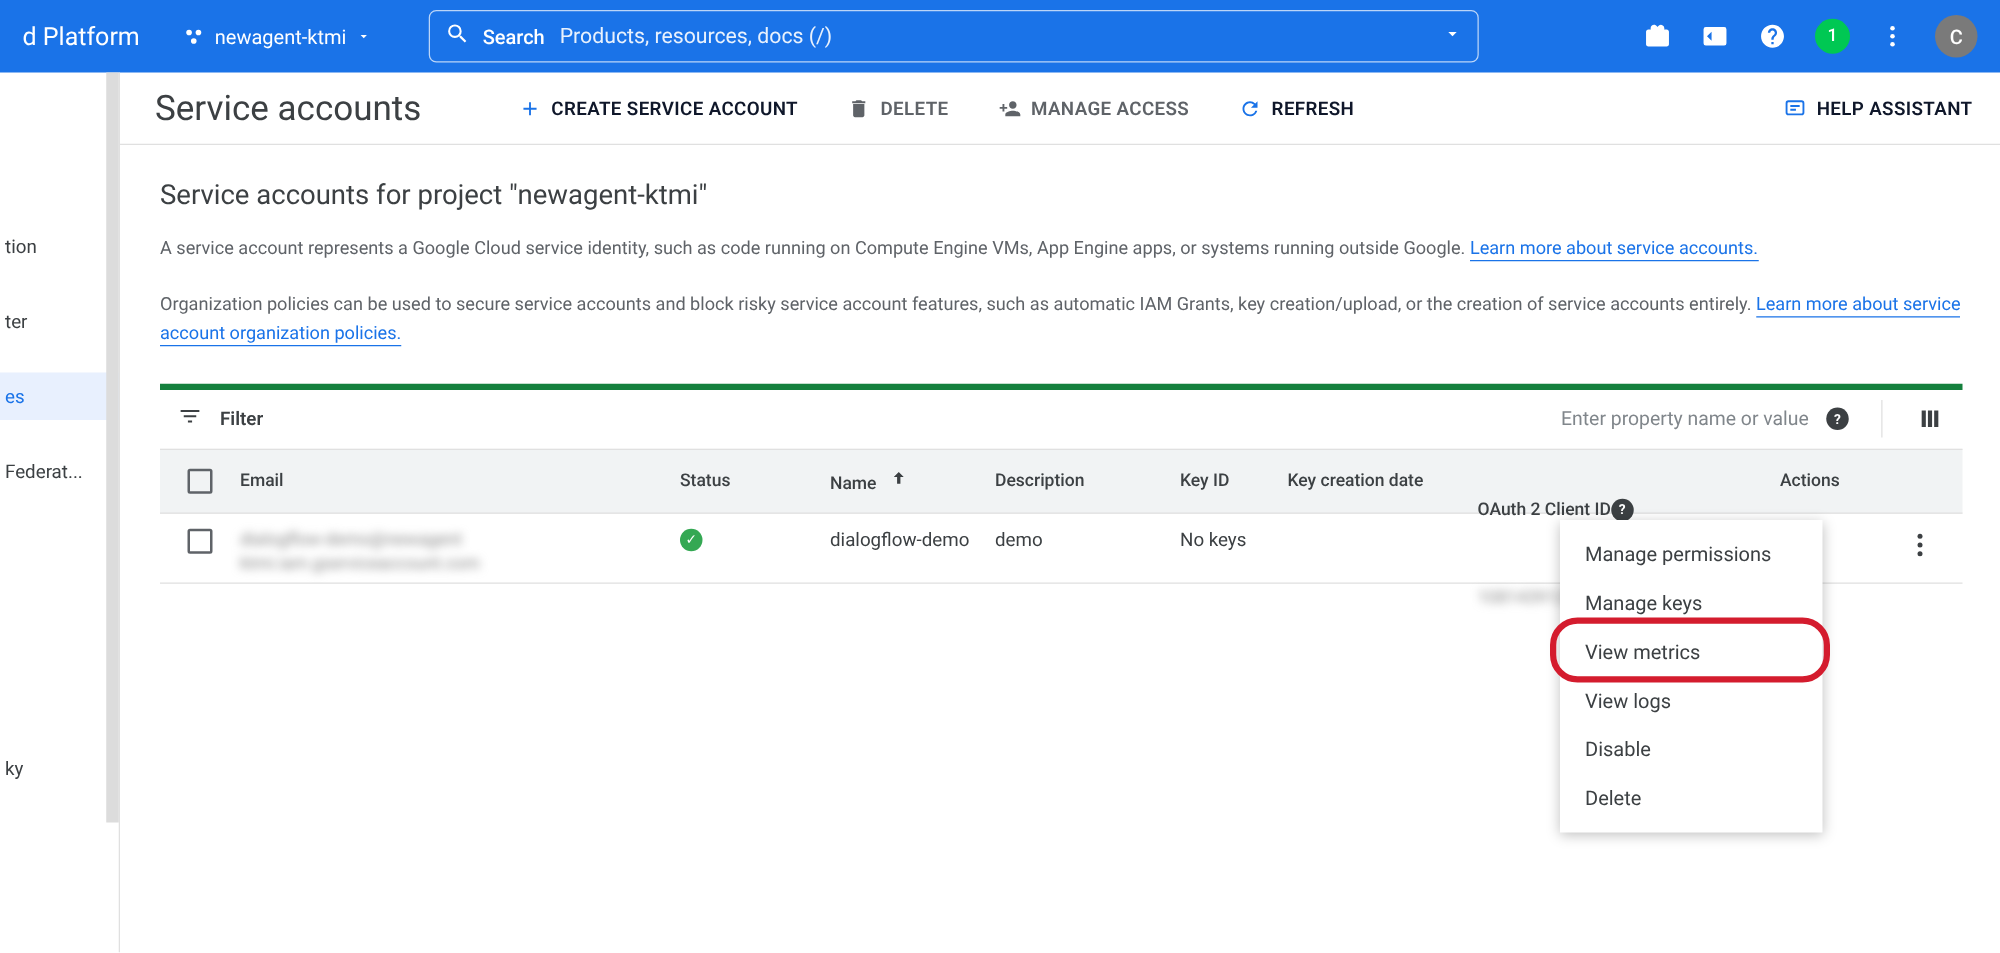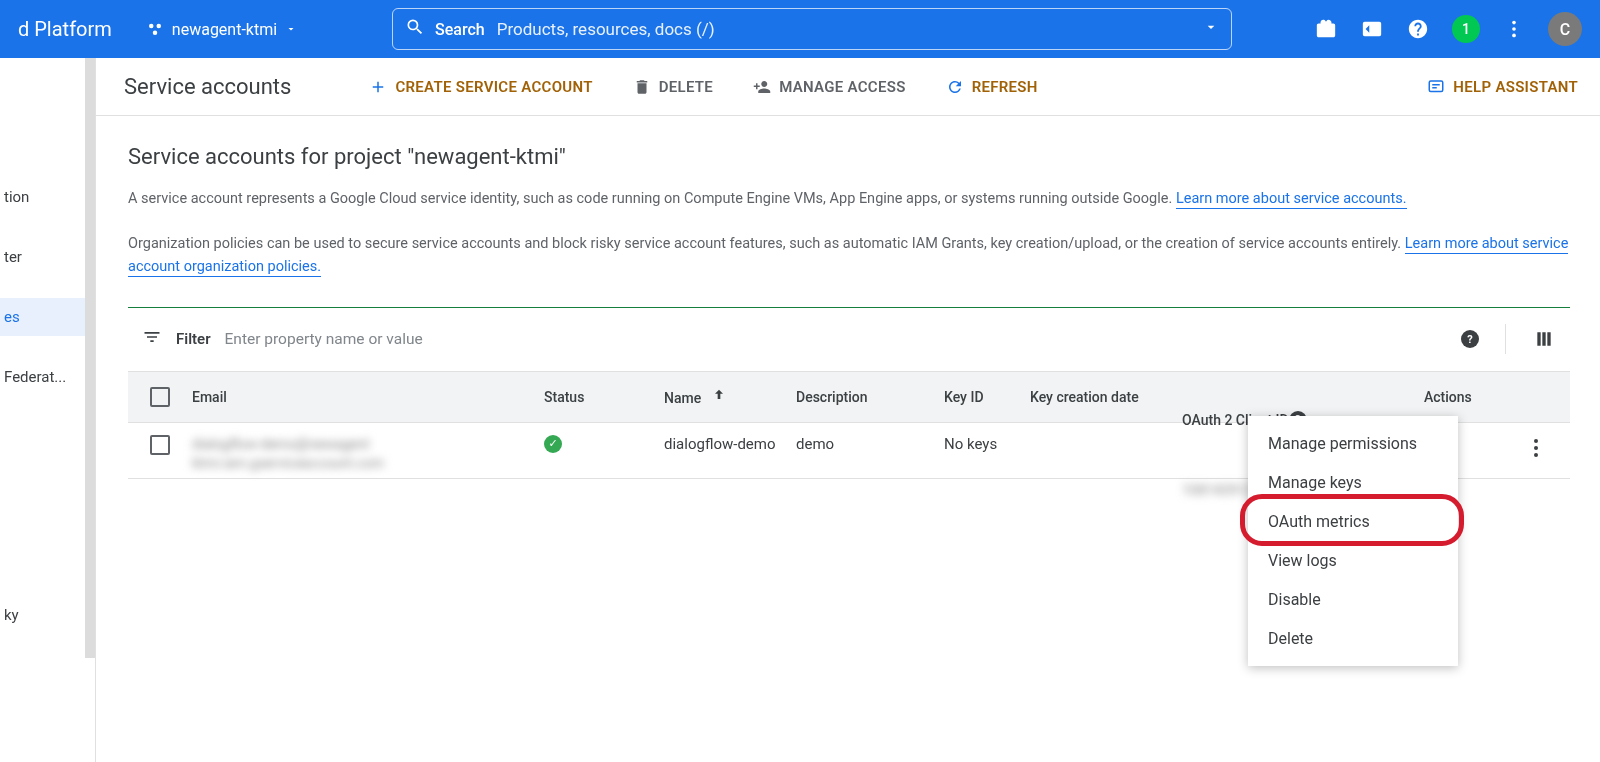--- a/index.html
+++ b/index.html
@@ -3,53 +3,53 @@
 <meta charset="utf-8">
 <style>
 * { box-sizing: border-box; margin: 0; padding: 0; font-family: 'Roboto', 'Helvetica Neue', Arial, sans-serif; }
 body { width: 1600px; height: 762px; overflow: hidden; background: #fff; position: relative; }
 
 .topbar { height: 58px; background: #1a73e8; display: flex; align-items: center; color: #fff; padding: 0 18px; position: relative; }
 .platform-name { font-size: 20px; font-weight: 400; margin-right: 24px; white-space: nowrap; overflow: hidden; }
 .project-selector { display: flex; align-items: center; gap: 8px; font-size: 16px; cursor: pointer; padding: 6px 10px; border-radius: 4px; white-space: nowrap; }
 .hex-icon { width: 18px; height: 18px; display: inline-flex; align-items: center; justify-content: center; }
 
-.search-wrap { margin-left: 85px; flex: 0 0 auto; }
+.search-wrap { margin-left: 36px; flex: 0 0 auto; }
 .search-box { width: 840px; height: 42px; border: 1px solid rgba(255,255,255,0.7); border-radius: 6px; display: flex; align-items: center; background: transparent; padding: 0 12px; color: #fff; }
 .search-box .icon { margin-right: 10px; }
 .search-label { font-weight: 500; font-size: 16px; margin-right: 12px; }
 .search-ph { font-size: 17px; color: rgba(255,255,255,0.9); flex: 1; }
 .search-chevron { }
 
 .top-actions { margin-left: auto; display: flex; align-items: center; gap: 22px; }
 .top-actions .icon-btn { width: 24px; height: 24px; display: flex; align-items: center; justify-content: center; color: #fff; cursor: pointer; }
 .notif-badge { width: 28px; height: 28px; border-radius: 50%; background: #00c853; color: #fff; display: flex; align-items: center; justify-content: center; font-size: 14px; font-weight: 500; }
 .avatar { width: 34px; height: 34px; border-radius: 50%; background: #7a7a7a; color: #fff; display: flex; align-items: center; justify-content: center; font-size: 16px; font-weight: 500; }
 
 .layout { display: flex; height: calc(100% - 58px); }
 .sidebar { width: 96px; border-right: 1px solid #e0e0e0; position: relative; padding-top: 120px; }
 .sidebar-scrollbar { position: absolute; right: 0; top: 0; width: 10px; height: 600px; background: #dcdcdc; border-radius: 0; }
 .sidebar-item { font-size: 15px; color: #3c4043; padding: 10px 12px 10px 4px; white-space: nowrap; overflow: hidden; text-overflow: ellipsis; margin-bottom: 22px; }
 .sidebar-item.active { background: #e8f0fe; color: #1a73e8; }
 
 .content { flex: 1; overflow: hidden; }
 
 .action-bar { height: 58px; border-bottom: 1px solid #e0e0e0; display: flex; align-items: center; padding: 0 20px 0 28px; gap: 36px; }
-.page-title { font-size: 22px; font-weight: 400; color: #3c4043; margin-right: 40px; }
-.action-btn { color: #a16207; font-size: 15px; font-weight: 600; letter-spacing: 0.3px; text-transform: uppercase; display: flex; align-items: center; gap: 8px; cursor: pointer; padding: 6px 2px; }
+.page-title { font-size: 28px; font-weight: 400; color: #3c4043; margin-right: 40px; }
+.action-btn { color: #0f172a; font-size: 15px; font-weight: 600; letter-spacing: 0.3px; text-transform: uppercase; display: flex; align-items: center; gap: 8px; cursor: pointer; padding: 6px 2px; }
 .action-btn.grey { color: #5f6368; }
 .action-bar-spacer { flex: 1; }
 
 .main { padding: 28px 30px 0 32px; }
 .sub-title { font-size: 22px; color: #3c4043; font-weight: 400; margin-bottom: 18px; }
 .desc { font-size: 14.5px; color: #5f6368; line-height: 1.6; }
 .desc2 { font-size: 14.5px; color: #5f6368; line-height: 1.6; margin-top: 22px; }
 .desc a, .desc2 a { color: #1a73e8; text-decoration: none; border-bottom: 1px solid #1a73e8; padding-bottom: 1px; cursor: pointer; }
 
-.filter-row { margin-top: 28px; border-top: 1px solid #15803d; height: 64px; display: flex; align-items: center; padding: 0 14px; gap: 14px; }
+.filter-row { margin-top: 28px; border-top: 5px solid #15803d; height: 52px; display: flex; align-items: center; padding: 0 14px; gap: 14px; text-align: right; }
 .filter-label { font-weight: 600; font-size: 15px; color: #3c4043; }
 .filter-ph { font-size: 15.5px; color: #80868b; flex: 1; }
 .filter-help, .filter-cols { width: 24px; height: 24px; display: flex; align-items: center; justify-content: center; cursor: pointer; color: #3c4043; }
 .filter-divider { width: 1px; height: 30px; background: #e0e0e0; margin: 0 12px; }
 
 .table-head { background: #f1f3f4; height: 52px; display: flex; align-items: center; border-top: 1px solid #e0e0e0; border-bottom: 1px solid #e0e0e0; font-size: 14px; font-weight: 500; color: #3c4043; }
 .table-row { height: 56px; display: flex; align-items: flex-start; padding-top: 12px; border-bottom: 1px solid #e0e0e0; font-size: 15px; color: #3c4043; }
 
 .col-chk { width: 64px; display: flex; justify-content: center; align-items: center; }
 .col-email { width: 352px; padding-right: 12px; }
@@ -273,18 +273,18 @@
           </div>
         </div>
       </div>
     </div>
   </div>
 </div>
 
 <div class="dropdown">
   <div class="dropdown-item">Manage permissions</div>
   <div class="dropdown-item">Manage keys</div>
-  <div class="dropdown-item">OAuth metrics</div>
+  <div class="dropdown-item">View metrics</div>
   <div class="dropdown-item">View logs</div>
   <div class="dropdown-item">Disable</div>
   <div class="dropdown-item">Delete</div>
 </div>
 <div class="highlight-ring"></div>
 
 </body></html>

